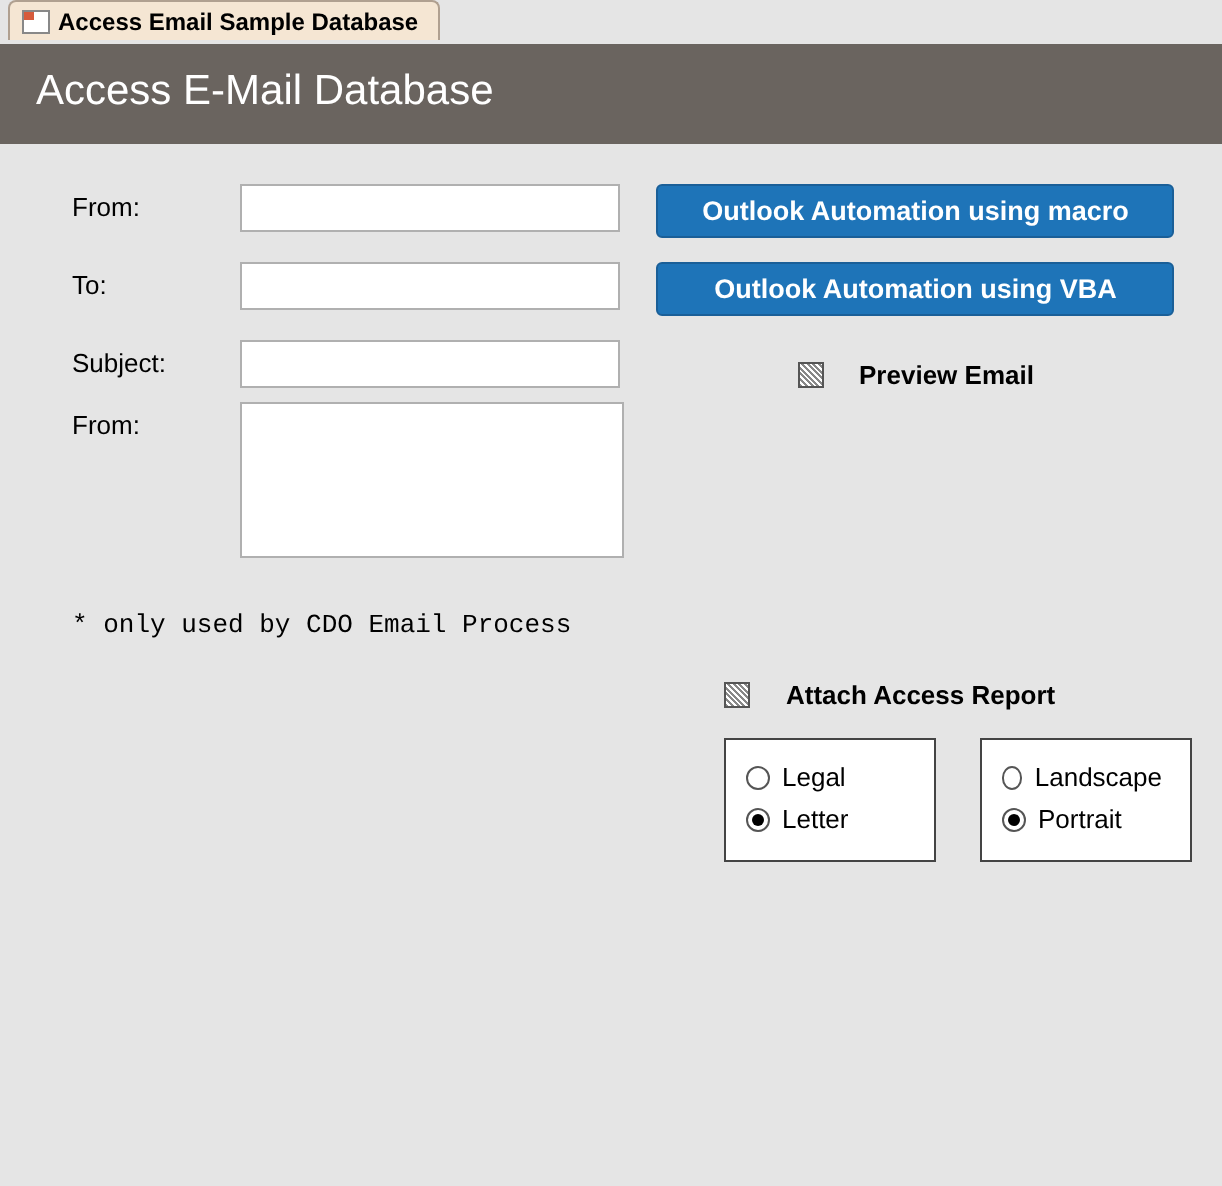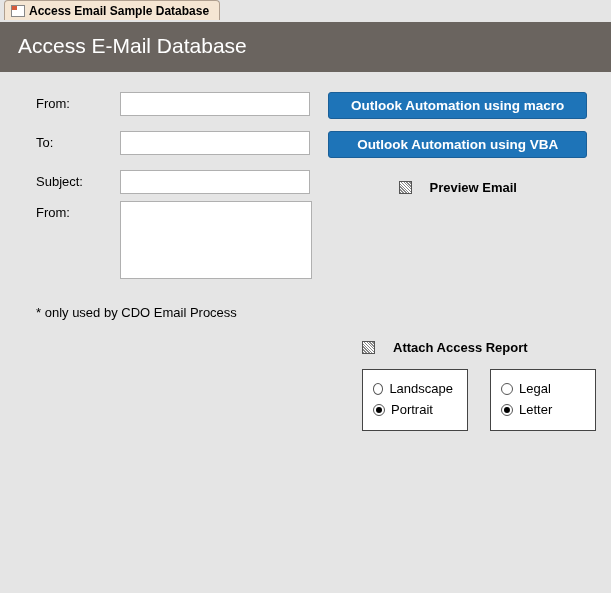--- a/index.html
+++ b/index.html
@@ -120,20 +120,21 @@
   .checkbox {
     width: 13px;
     height: 13px;
     border: 1px solid #555;
     background: repeating-linear-gradient(45deg,#888 0 1px,#fff 1px 2px);
     display: inline-block;
   }
   .note {
     margin-top: 26px;
     font-size: 13px;
+    font-family: Liberation Mono, monospace;
   }
   .attach-section {
     margin-top: 20px;
     margin-left: 326px;
   }
   .attach-check {
     display: flex;
     align-items: center;
     gap: 18px;
     font-weight: bold;
@@ -227,33 +228,33 @@
 
   <div class="attach-section">
     <div class="attach-check">
       <span class="checkbox"></span>
       <span>Attach Access Report</span>
     </div>
     <div class="option-groups">
       <div class="option-box">
         <div class="radio-row">
           <span class="radio"></span>
+          <span>Legal</span>
+        </div>
+        <div class="radio-row">
+          <span class="radio checked"></span>
+          <span>Letter</span>
+        </div>
+      </div>
+      <div class="option-box">
+        <div class="radio-row">
+          <span class="radio"></span>
           <span>Landscape</span>
         </div>
         <div class="radio-row">
           <span class="radio checked"></span>
           <span>Portrait</span>
         </div>
       </div>
-      <div class="option-box">
-        <div class="radio-row">
-          <span class="radio"></span>
-          <span>Legal</span>
-        </div>
-        <div class="radio-row">
-          <span class="radio checked"></span>
-          <span>Letter</span>
-        </div>
-      </div>
     </div>
   </div>
 
 </div>
 
 </body></html>

